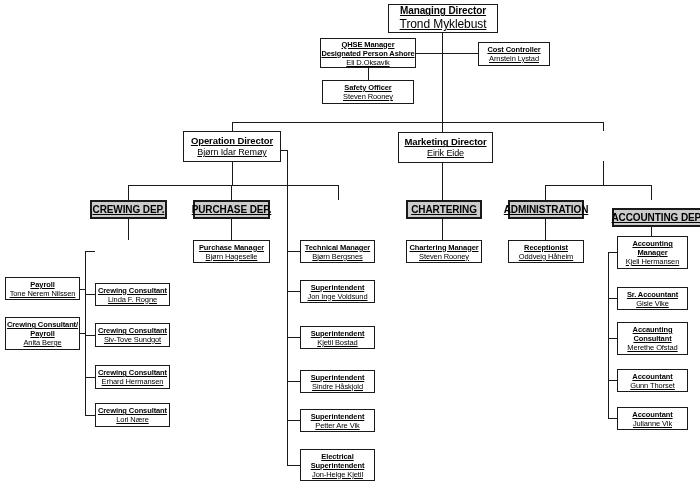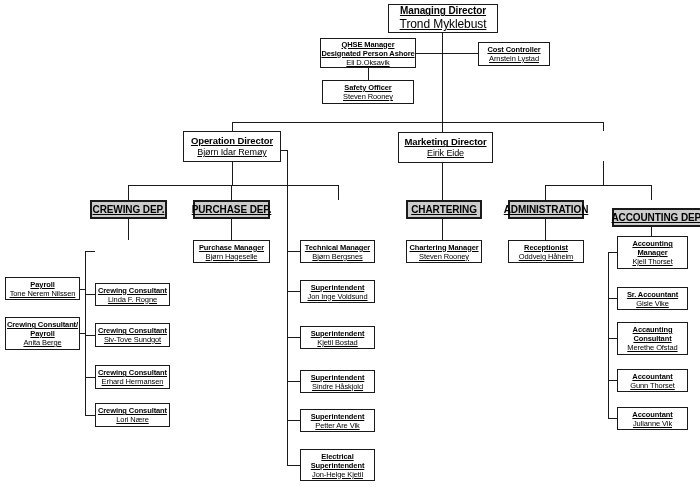--- a/index.html
+++ b/index.html
@@ -143,21 +143,21 @@
   </div>
 
   <div class="node" style="left:508px;top:240px;width:76px;height:23px">
     <span class="t">Receptionist</span>
     <span class="nm">Oddveig Håheim</span>
   </div>
 
   <div class="node" style="left:617px;top:236px;width:71px;height:33px">
     <span class="t">Accounting</span>
     <span class="t">Manager</span>
-    <span class="nm">Kjell Thorset</span>
+    <span class="nm">Kjell Hermansen</span>
   </div>
   <div class="node" style="left:617px;top:287px;width:71px;height:23px">
     <span class="t">Sr. Accountant</span>
     <span class="nm">Gisle Vike</span>
   </div>
   <div class="node" style="left:617px;top:322px;width:71px;height:33px">
     <span class="t">Accaunting</span>
     <span class="t">Consultant</span>
     <span class="nm">Merethe Ofstad</span>
   </div>

